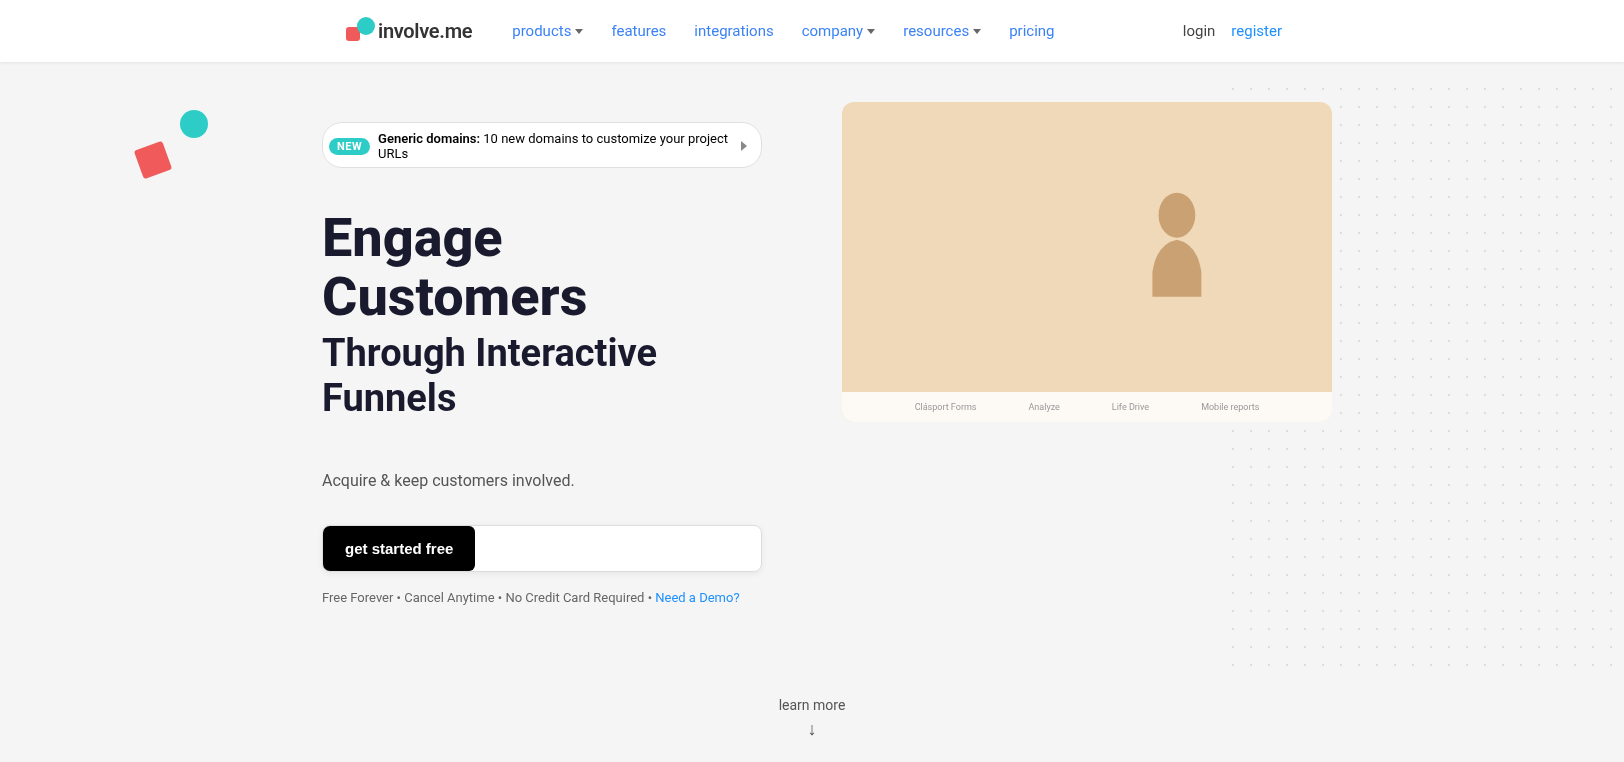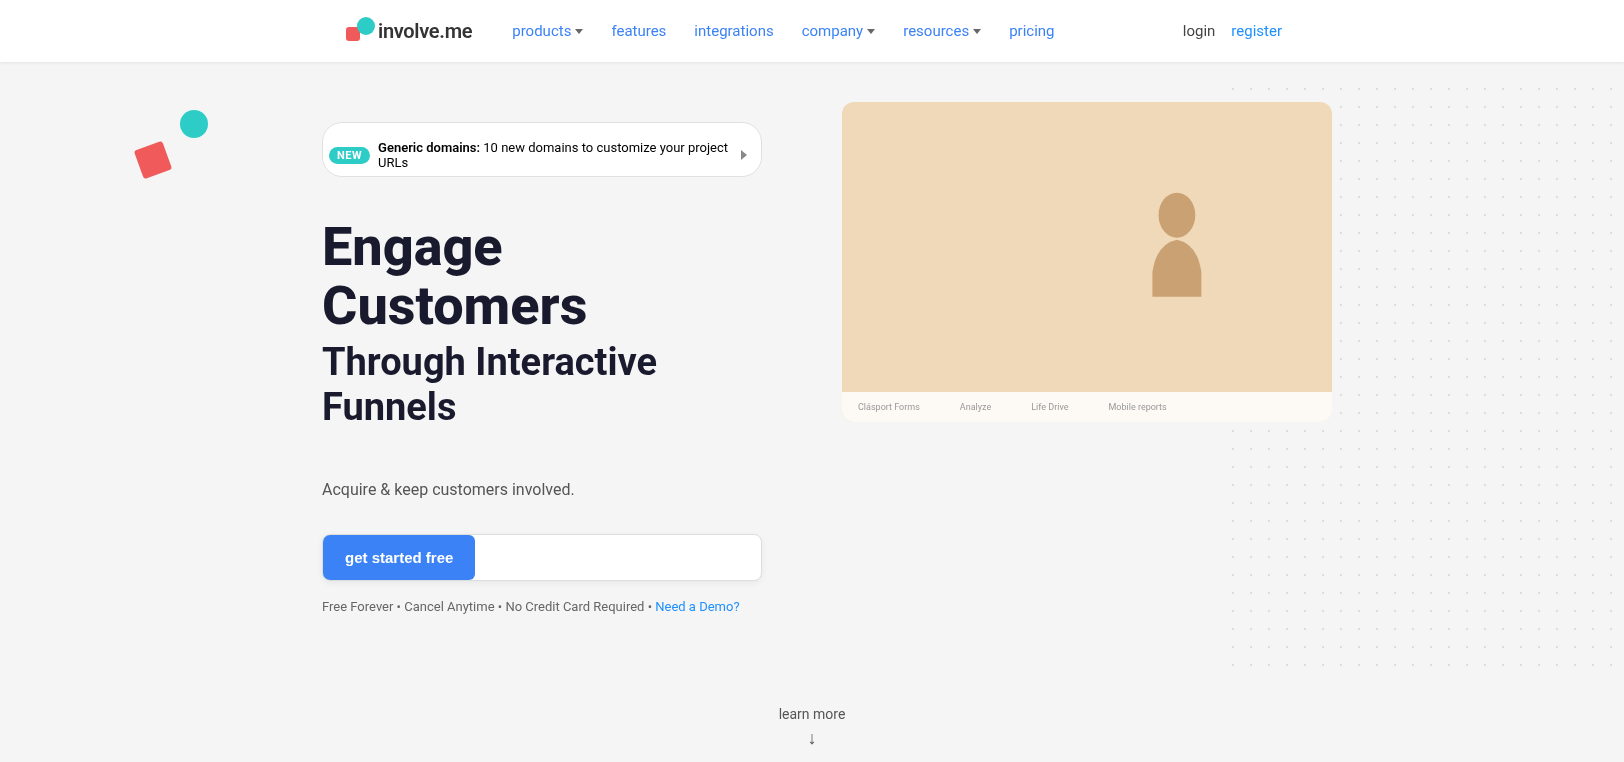--- a/index.html
+++ b/index.html
@@ -148,21 +148,21 @@
 
     
     .new-badge-row {
       display: flex;
       align-items: center;
       gap: 8px;
       margin-bottom: 40px;
       background: white;
       border: 1px solid #e0e0e0;
       border-radius: 20px;
-      padding: 17px 14px 6px 6px;
+      padding: 8px 14px 6px 6px;
       display: inline-flex;
       cursor: pointer;
     }
     .new-badge {
       background: #2eccc7;
       color: white;
       font-size: 11px;
       font-weight: 700;
       padding: 2px 8px;
       border-radius: 10px;
@@ -222,21 +222,21 @@
     .email-input {
       flex: 1;
       border: none;
       outline: none;
       padding: 14px 20px;
       font-size: 15px;
       color: #888;
       background: transparent;
     }
     .cta-button {
-      background: #3b82f6;
+      background: #000000;
       color: white;
       border: none;
       padding: 14px 22px;
       font-size: 15px;
       font-weight: 600;
       cursor: pointer;
       white-space: nowrap;
       border-radius: 0 6px 6px 0;
     }
 
@@ -264,22 +264,23 @@
       position: relative;
     }
     .hero-image-bottom-bar {
       position: absolute;
       bottom: 0;
       left: 0;
       right: 0;
       background: rgba(255,255,255,0.85);
       padding: 10px 16px;
       display: flex;
-      gap: 40px;
-      align-items: center;
+      gap: 52px;
+      align-items: center;
+      justify-content: center;
     }
     .hero-stat {
       font-size: 10px;
       color: #666;
       text-align: center;
     }
     .hero-stat-label {
       font-size: 9px;
       color: #999;
     }

